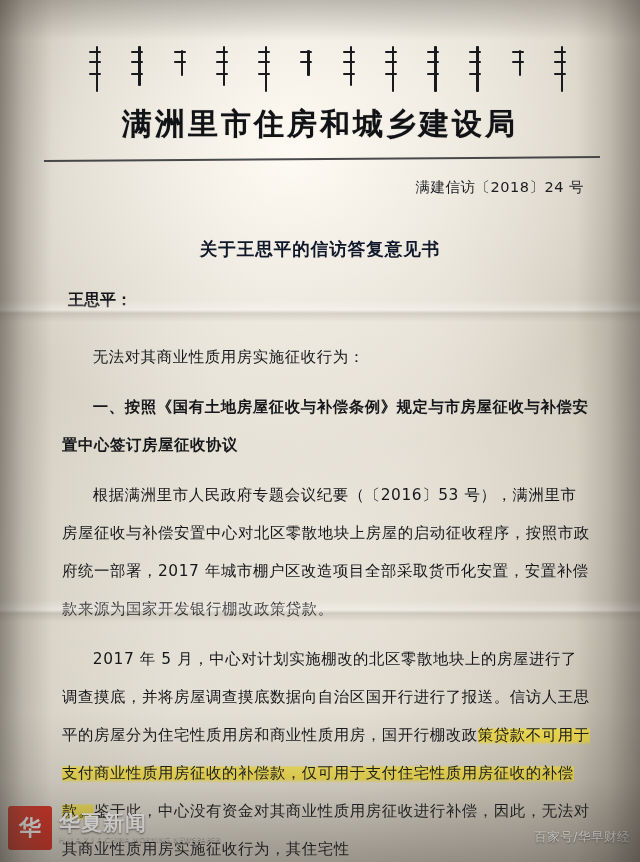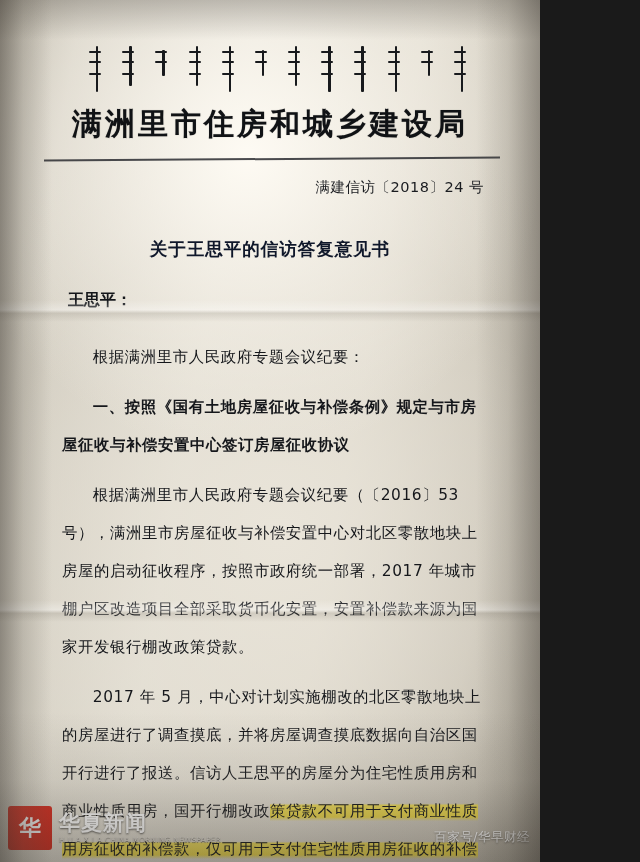--- a/index.html
+++ b/index.html
@@ -2,21 +2,21 @@
 <html><head>
 <meta charset="utf-8">
 <style>
   html, body {
     margin: 0;
     padding: 0;
     background: #1a1a1a;
   }
   #page {
     position: relative;
-    width: 540px;
+    width: 640px;
     height: 862px;
     overflow: hidden;
     background: #cdc8bd;
     font-family: "DejaVu Sans", "Liberation Sans", sans-serif;
   }
   
   .paper {
     position: absolute;
     inset: 0;
     background:
@@ -290,21 +290,21 @@
         </div>
     </div>
 
     <div class="org-title">满洲里市住房和城乡建设局</div>
     <div class="rule"></div>
     <div class="doc-number">满建信访〔2018〕24 号</div>
     <div class="doc-subject">关于王思平的信访答复意见书</div>
     <div class="salutation">王思平：</div>
 
     <div class="body-text">
-      <p>根据满洲里市人民政府专题会议纪要：</p>
+      <p>无法对其商业性质用房实施征收行为：</p>
       <p class="bold">一、按照《国有土地房屋征收与补偿条例》规定与市房屋征收与补偿安置中心签订房屋征收协议</p>
       <p>根据满洲里市人民政府专题会议纪要（〔2016〕53 号），满洲里市房屋征收与补偿安置中心对北区零散地块上房屋的启动征收程序，按照市政府统一部署，2017 年城市棚户区改造项目全部采取货币化安置，安置补偿款来源为国家开发银行棚改政策贷款。</p>
       <p id="p4">2017 年 5 月，中心对计划实施棚改的北区零散地块上的房屋进行了调查摸底，并将房屋调查摸底数据向自治区国开行进行了报送。信访人王思平的房屋分为住宅性质用房和商业性质用房，国开行棚改政<span class="hl">策贷款不可用于支付商业性质用房征收的补偿款，仅可用于支付住宅</span><span class="hl">性质用房征收的补偿款。</span>鉴于此，中心没有资金对其商业性质用房征收进行补偿，因此，无法对其商业性质用房实施征收行为，其住宅性</p>
     </div>
 
     <div class="watermark">
       <div class="wm-badge">
         <span>华</span>
       </div>
       <div class="wm-text">

